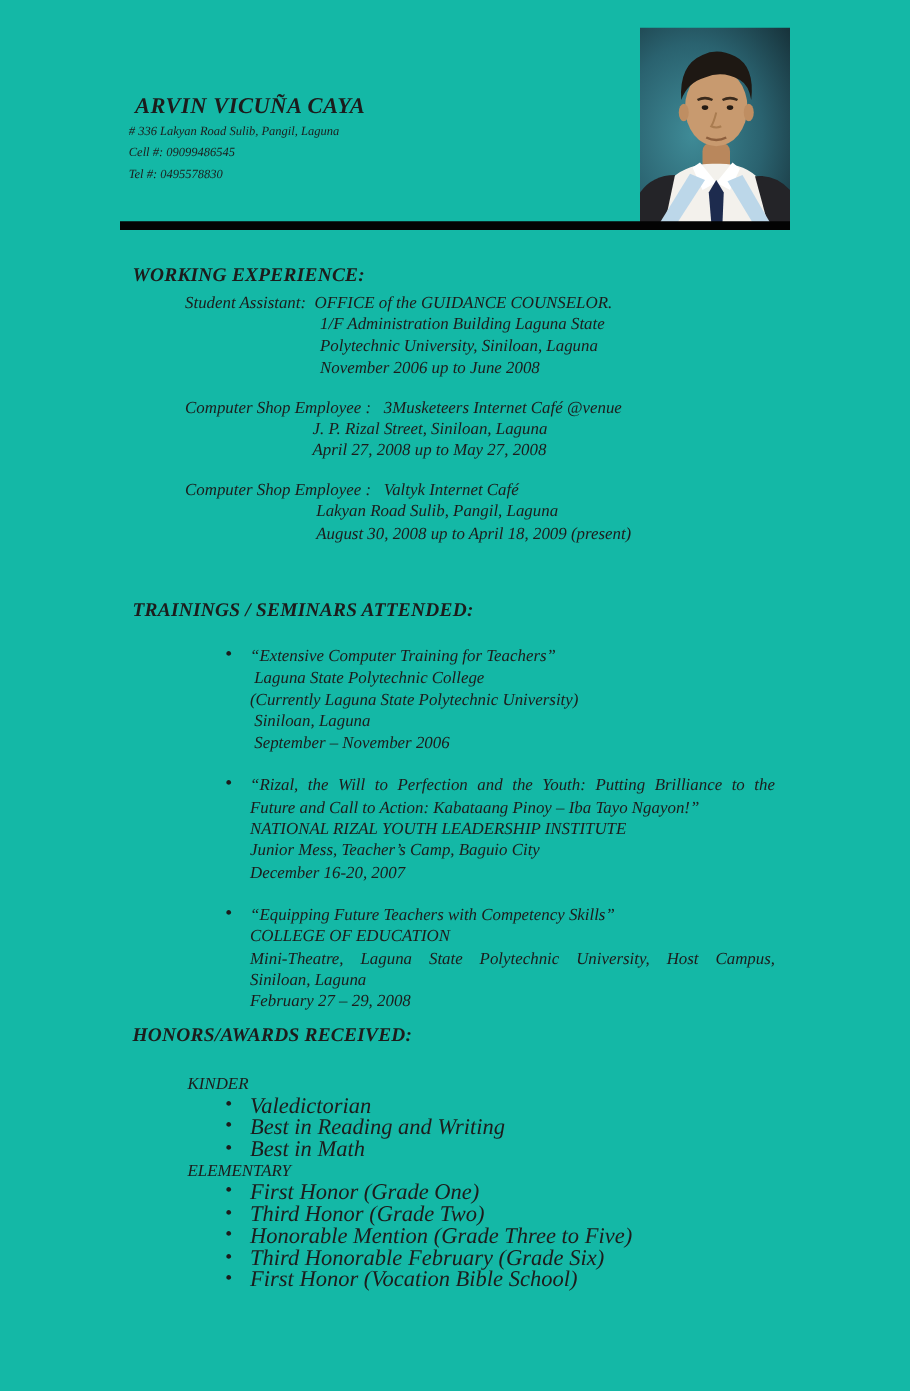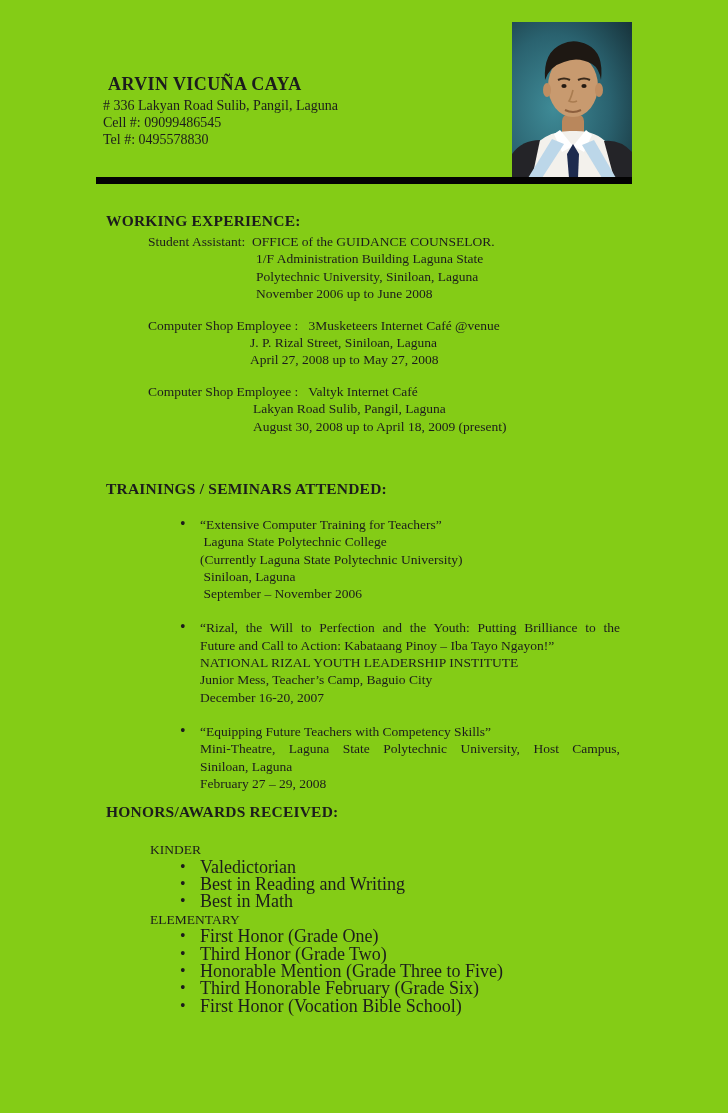--- a/index.html
+++ b/index.html
@@ -1,37 +1,38 @@
 <!DOCTYPE html>
 <html><head>
 <meta charset="utf-8">
 <style>
   html, body { margin: 0; padding: 0; background: #e8e8e8; }
   .page {
     position: relative;
     width: 728px;
     height: 1113px;
     margin: 0 auto;
-    background: #84cc16;
+    background: #14b8a6;
     font-family: "Liberation Serif", serif;
     color: #1c1c1c;
     overflow: hidden;
+    font-style: italic;
   }
 
   
   .idblock { position: absolute; left: 103px; top: 74px; }
   .name {
     margin: 0 0 3px 5px;
     font-size: 18px;
     font-weight: 700;
     letter-spacing: 0.4px;
     line-height: 21px;
     white-space: pre;
   }
-  .contact { font-size: 14px; line-height: 16.8px; white-space: pre; }
+  .contact { font-size: 10px; line-height: 16.8px; white-space: pre; }
 
   .photo { position: absolute; left: 512px; top: 22px; width: 120px; height: 156px; }
   .photo svg { display: block; width: 120px; height: 156px; }
 
   .rule { position: absolute; left: 96px; top: 177px; width: 536px; height: 7px; background: #030303; }
 
   
   .main { position: absolute; left: 0; top: 213px; width: 724px; }
   h2.sec {
     margin: 0 0 0 106px;
@@ -180,20 +181,21 @@
       </div>
       <div class="titem">
         <div class="tl stretch">“Rizal, the Will to Perfection and the Youth: Putting Brilliance to the</div>
         <div class="tl">Future and Call to Action: Kabataang Pinoy – Iba Tayo Ngayon!”</div>
         <div class="tl">NATIONAL RIZAL YOUTH LEADERSHIP INSTITUTE</div>
         <div class="tl">Junior Mess, Teacher’s Camp, Baguio City</div>
         <div class="tl">December 16-20, 2007</div>
       </div>
       <div class="titem">
         <div class="tl">“Equipping Future Teachers with Competency Skills”</div>
+        <div class="tl">COLLEGE OF EDUCATION</div>
         <div class="tl stretch">Mini-Theatre, Laguna State Polytechnic University, Host Campus,</div>
         <div class="tl">Siniloan, Laguna</div>
         <div class="tl">February 27 – 29, 2008</div>
       </div>
     </div>
 
     <h2 class="sec sec-honors">HONORS/AWARDS RECEIVED:</h2>
 
     <div class="honors">
       <div class="hgroup">

